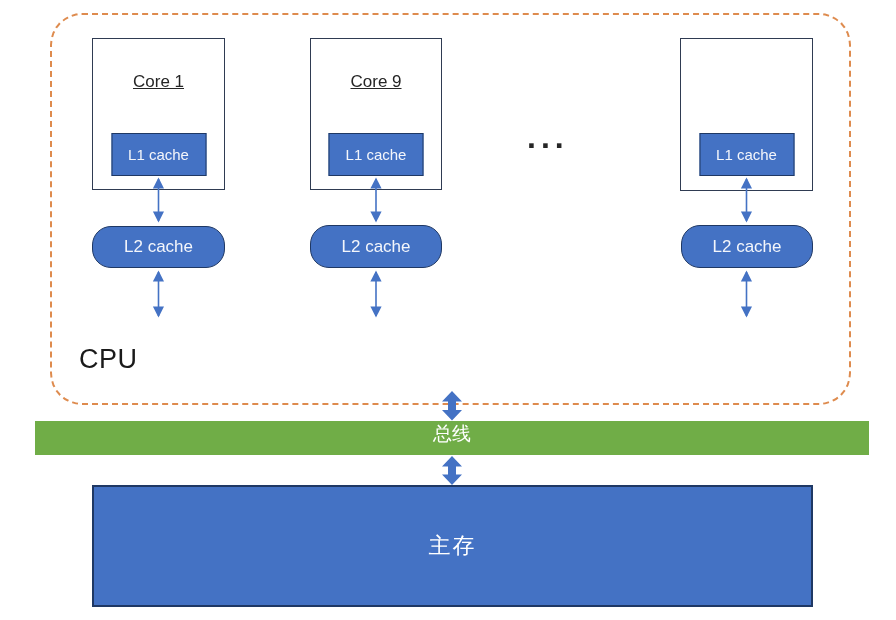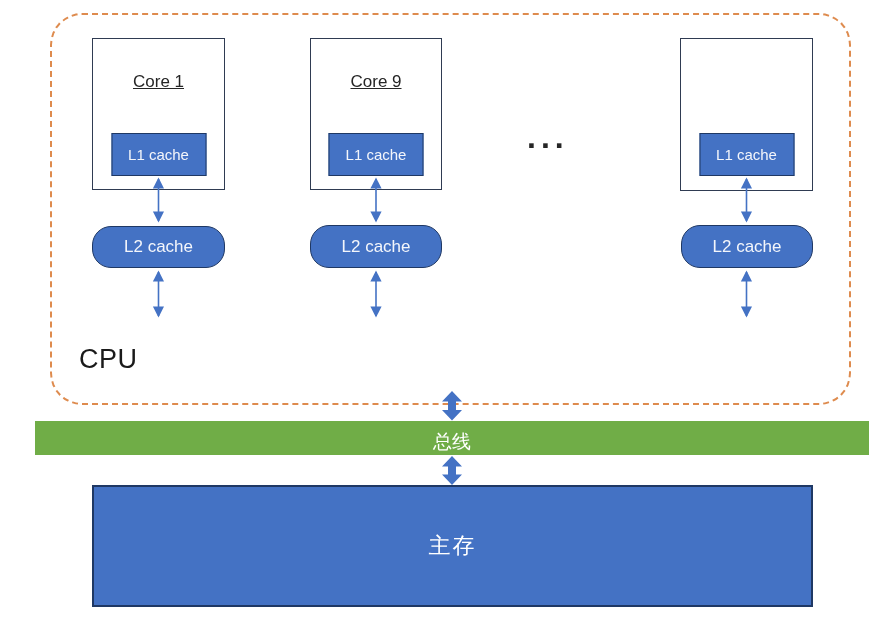--- a/index.html
+++ b/index.html
@@ -98,21 +98,21 @@
   }
   
   .bus-bar {
     position: absolute;
     left: 35px;
     top: 421px;
     width: 834px;
     height: 34px;
     background: #70AD47;
     display: flex;
-    align-items: flex-end;
+    align-items: flex-start;
     justify-content: center;
     color: #ffffff;
     font-size: 19px;
   }
   
   .main-memory {
     position: absolute;
     left: 92px;
     top: 485px;
     width: 721px;

